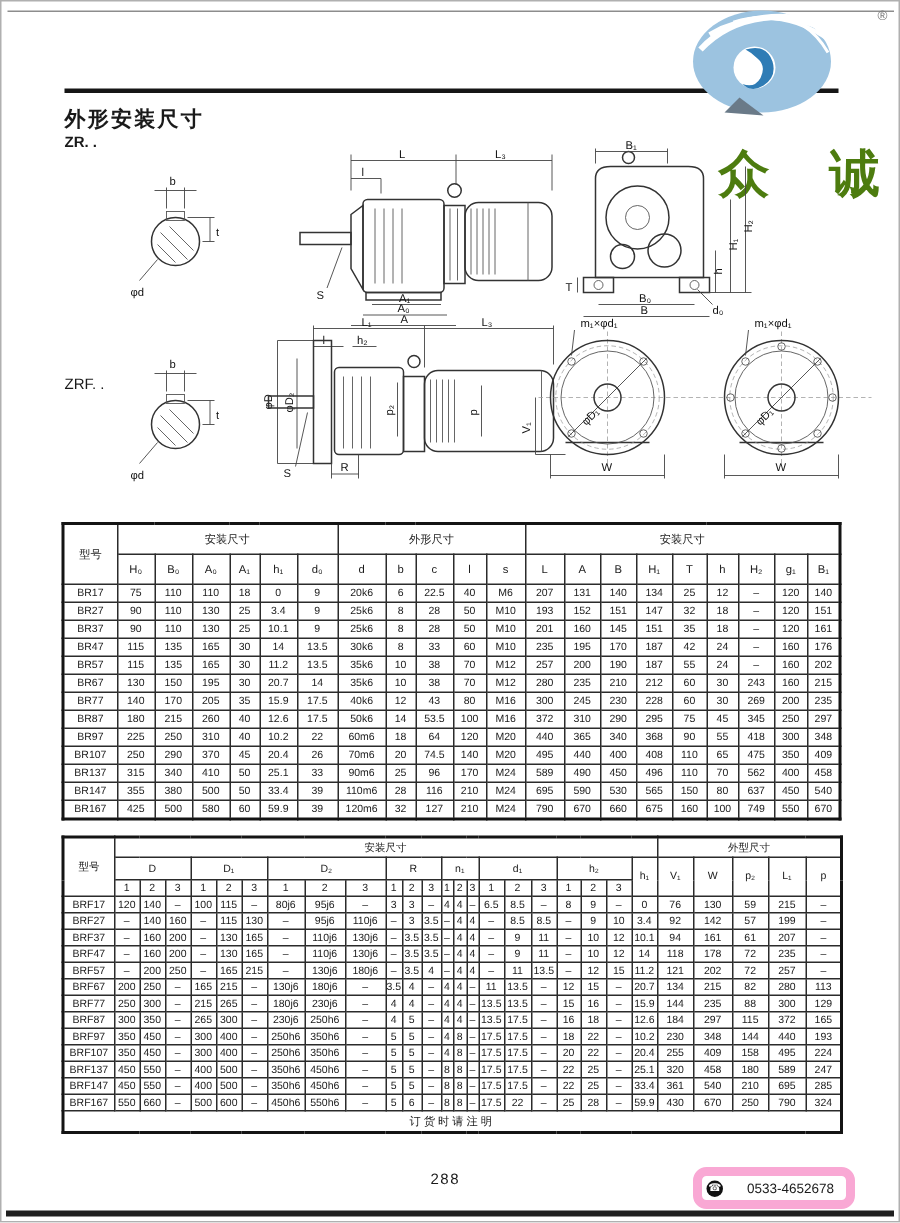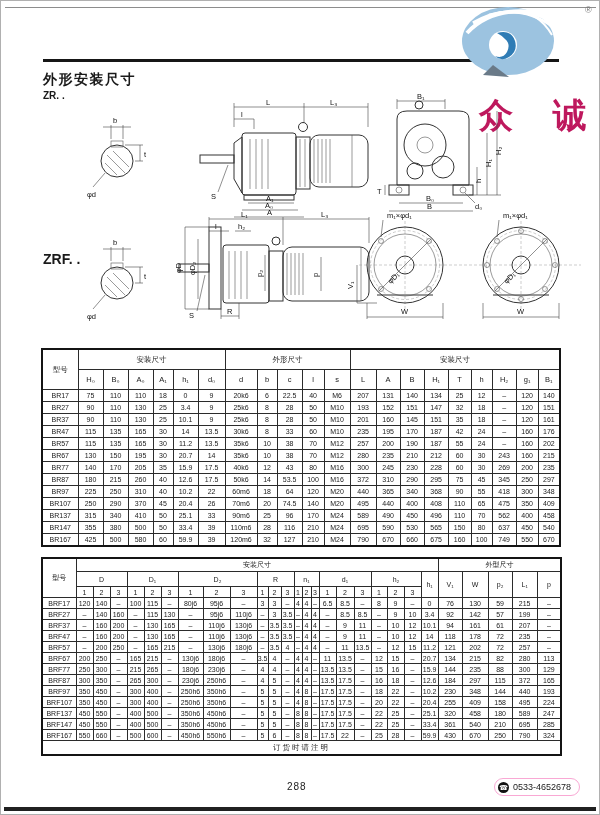--- a/index.html
+++ b/index.html
@@ -4,28 +4,28 @@
 <style>
   html,body{margin:0;padding:0;background:#e8e8e8;}
   .page{position:relative;width:600px;height:815px;margin:0 auto;background:#fff;
         font-family:"Liberation Sans",sans-serif;color:#1a1a1a;overflow:hidden;
         border:1px solid #b0b0b0;box-sizing:border-box;}
   .scan-top{position:absolute;left:4px;right:3px;top:6px;height:1px;background:#8d8d8d;}
   .rule{position:absolute;left:42px;width:516px;top:58px;height:3px;background:#161616;}
   .bottom-band{position:absolute;left:3px;right:3px;top:806px;height:4px;background:#202020;}
   .title{position:absolute;left:42px;top:70px;font-size:14px;font-weight:bold;letter-spacing:1.5px;}
   .zr-label{position:absolute;left:42px;top:89px;font-size:10px;font-weight:bold;}
-  .zrf-label{position:absolute;left:42px;top:250px;font-size:14px;font-weight:bold;}
+  .zrf-label{position:absolute;left:42px;top:250px;font-size:10px;font-weight:normal;}
   .note{position:absolute;left:44px;top:329px;font-size:9px;letter-spacing:.5px;}
   .brand-text{position:absolute;left:478px;top:92px;font-size:34px;font-weight:bold;
-              color:#be185d;letter-spacing:14px;font-family:"DejaVu Serif","Liberation Serif",serif;white-space:nowrap;}
+              color:#4d7c0f;letter-spacing:14px;font-family:"DejaVu Serif","Liberation Serif",serif;white-space:nowrap;}
   .reg{position:absolute;left:584px;top:4px;font-size:9px;color:#777;}
   .page-num{position:absolute;left:286px;top:780px;font-size:10px;letter-spacing:1px;}
-  .phone{position:absolute;left:461px;top:777px;height:16px;border:1px solid #f9a8d4;border-radius:9px;
-         display:flex;align-items:center;gap:4px;padding:0 8px 0 3px;font-size:9px;background:#fff;margin-left:32px;}
+  .phone{position:absolute;left:461px;top:777px;height:16px;border:6px solid #f9a8d4;border-radius:9px;
+         display:flex;align-items:center;gap:16px;padding:0 8px 0 3px;font-size:9px;background:#fff;}
   .phone-icon{width:11px;height:11px;border-radius:50%;background:#111;color:#fff;font-size:7px;
               display:flex;align-items:center;justify-content:center;line-height:1;}
   svg{position:absolute;overflow:visible;}
   svg text{font-size:7.5px;fill:#111;font-family:"Liberation Sans",sans-serif;}
   .part{fill:none;stroke:#333;stroke-width:1;}
   .thin{fill:none;stroke:#555;stroke-width:.6;}
   .diml{fill:none;stroke:#444;stroke-width:.6;}
   .cl{fill:none;stroke:#999;stroke-width:.5;stroke-dasharray:3 2;}
   table{border-collapse:collapse;table-layout:fixed;background:#fff;}
   th,td{border:1px solid #2b2b2b;font-size:7px;font-weight:normal;text-align:center;

